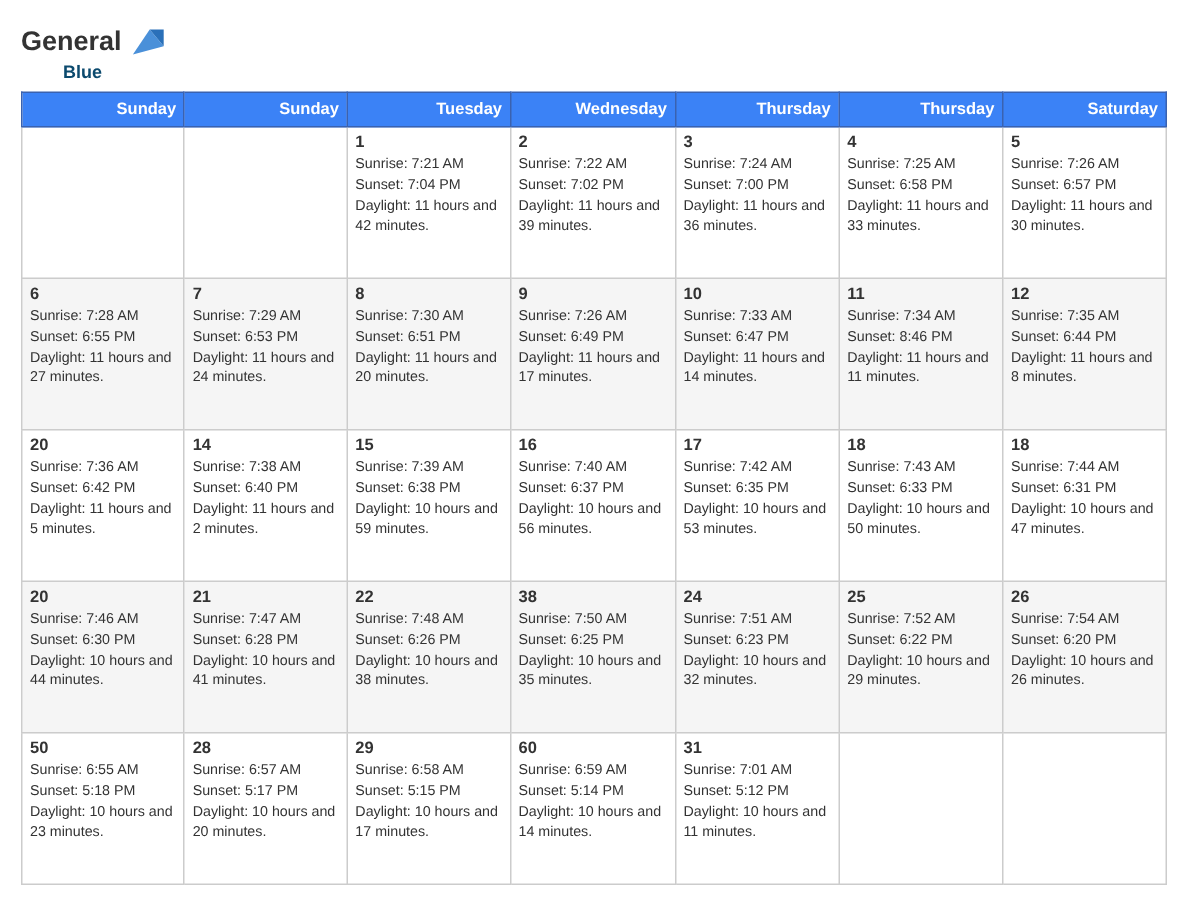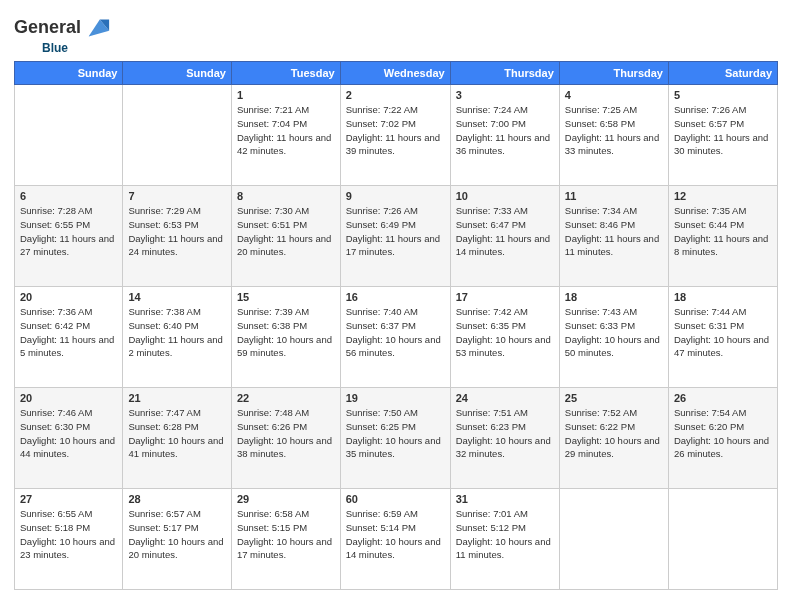--- a/index.html
+++ b/index.html
@@ -266,21 +266,21 @@
 Sunset: 6:28 PM
 Daylight: 10 hours and 41 minutes.</div>
           </td>
           <td>
             <span class="day-number">22</span>
             <div class="day-info">Sunrise: 7:48 AM
 Sunset: 6:26 PM
 Daylight: 10 hours and 38 minutes.</div>
           </td>
           <td>
-            <span class="day-number">19</span>
+            <span class="day-number">38</span>
             <div class="day-info">Sunrise: 7:50 AM
 Sunset: 6:25 PM
 Daylight: 10 hours and 35 minutes.</div>
           </td>
           <td>
             <span class="day-number">24</span>
             <div class="day-info">Sunrise: 7:51 AM
 Sunset: 6:23 PM
 Daylight: 10 hours and 32 minutes.</div>
           </td>
@@ -292,21 +292,21 @@
           </td>
           <td>
             <span class="day-number">26</span>
             <div class="day-info">Sunrise: 7:54 AM
 Sunset: 6:20 PM
 Daylight: 10 hours and 26 minutes.</div>
           </td>
         </tr>
         <tr>
           <td>
-            <span class="day-number">27</span>
+            <span class="day-number">50</span>
             <div class="day-info">Sunrise: 6:55 AM
 Sunset: 5:18 PM
 Daylight: 10 hours and 23 minutes.</div>
           </td>
           <td>
             <span class="day-number">28</span>
             <div class="day-info">Sunrise: 6:57 AM
 Sunset: 5:17 PM
 Daylight: 10 hours and 20 minutes.</div>
           </td>

